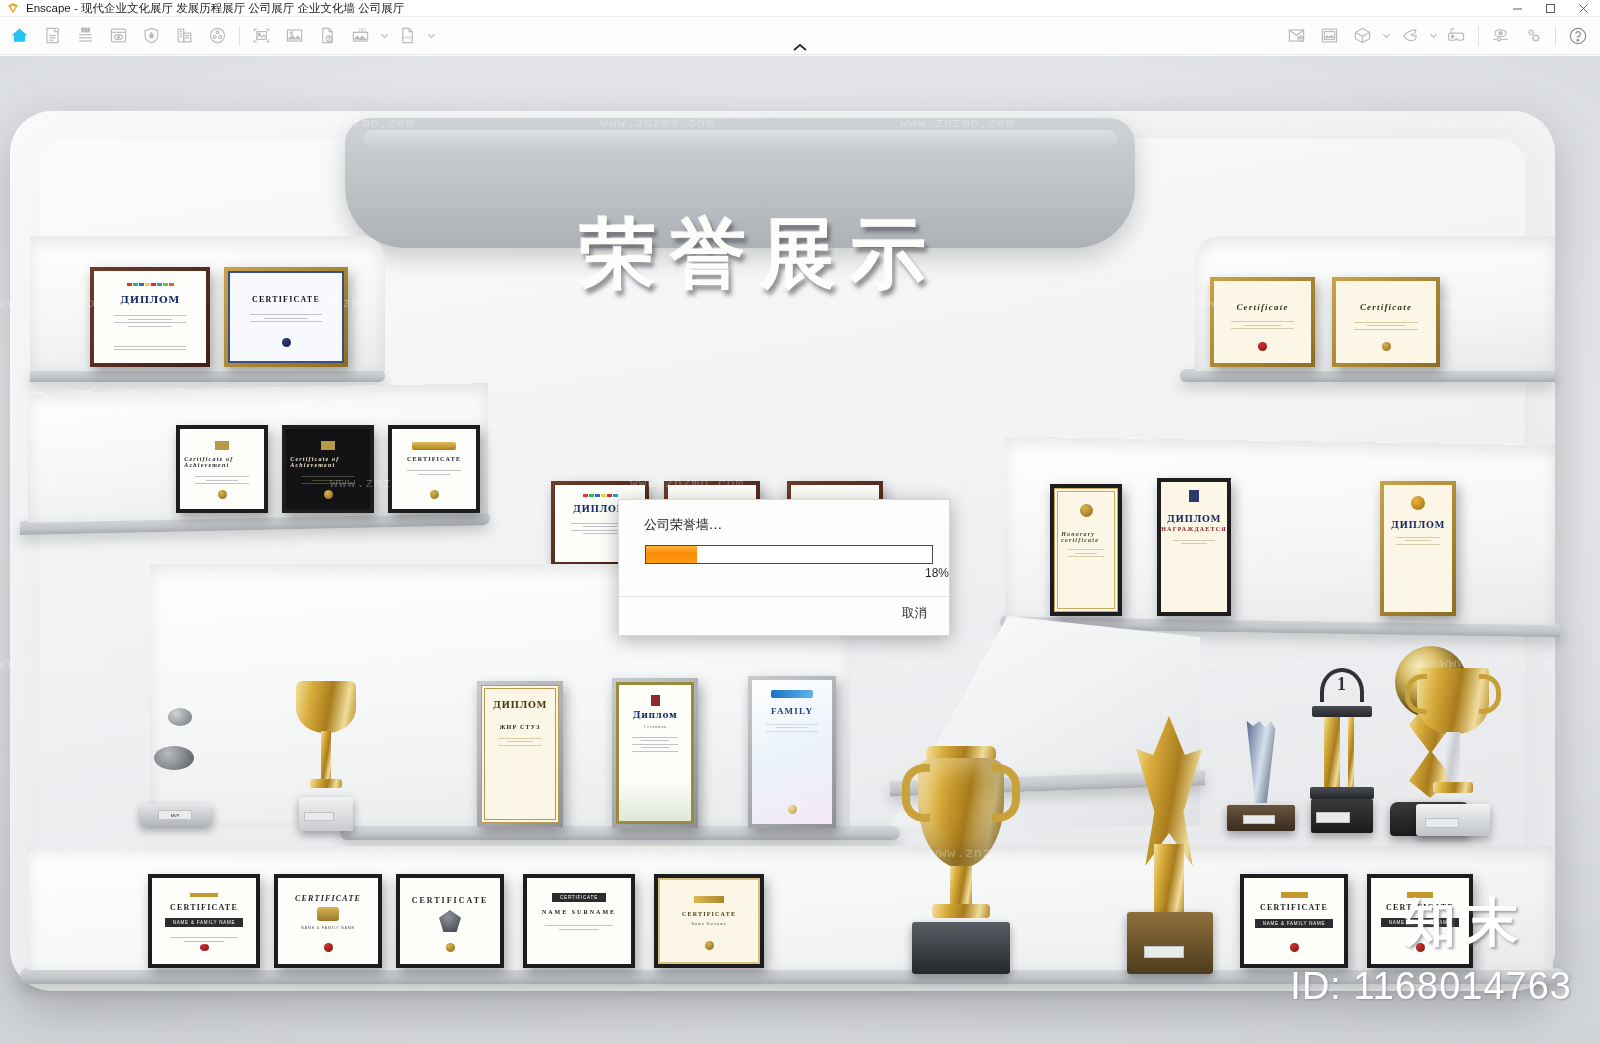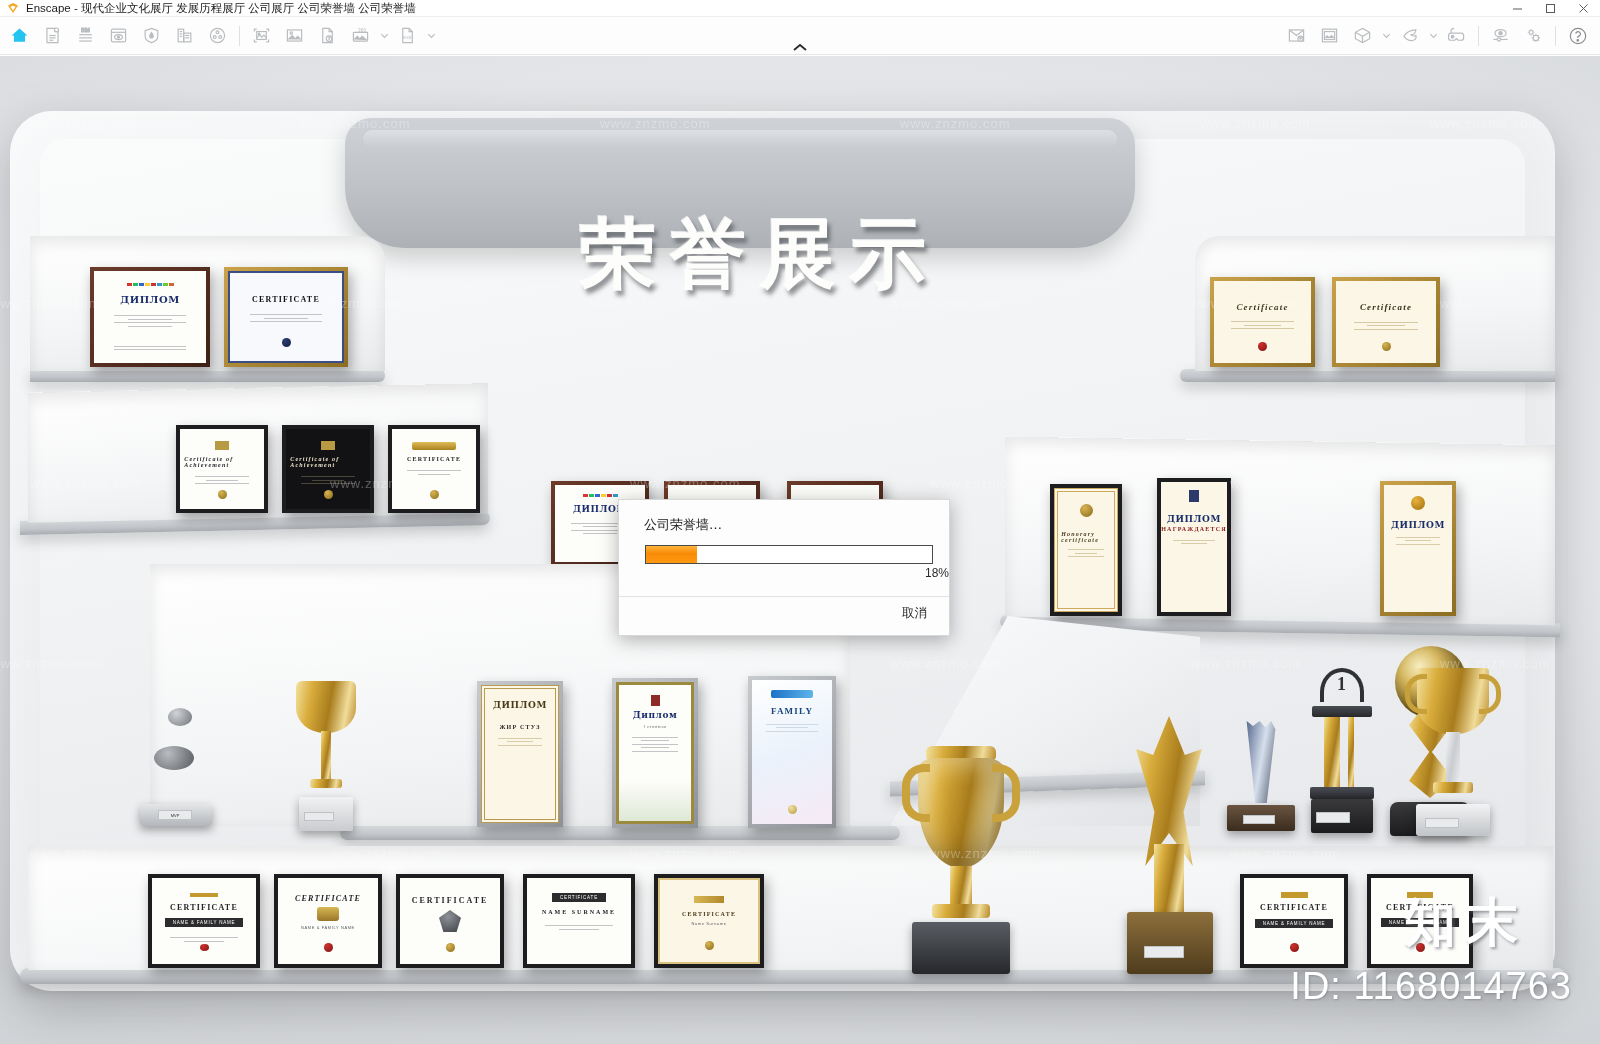--- a/index.html
+++ b/index.html
@@ -162,21 +162,21 @@
     border-radius:0 0 48% 48%;
   }
   .t-stem { position:absolute; left:50%; transform:translateX(-50%); }
 
   .plaque { position:absolute; background:#e9eaec; border:1px solid #bfc2c6; }
 
   
   .wm {
     position:absolute; color:rgba(255,255,255,.30);
     font-size:13px; letter-spacing:1px; pointer-events:none;
-    font-family:Liberation Sans, sans-serif; white-space:nowrap;
+    font-family:Liberation Mono, monospace; white-space:nowrap;
     transform:rotate(-0deg);
   }
   .wm-big {
     position:absolute; right:72px; bottom:86px;
     font-family:"DejaVu Sans","Liberation Sans",sans-serif;
     font-size:52px; font-weight:bold; color:#ffffff;
     letter-spacing:10px;
     text-shadow: 2px 2px 3px rgba(90,94,100,.55);
     pointer-events:none;
   }
@@ -224,21 +224,21 @@
 
 <div id="app">
 
   <div class="titlebar">
     <span class="tb-logo">
       <svg width="12" height="12" viewBox="0 0 24 24">
         <path d="M12 2 L22 7 L12 22 L2 7 Z" fill="#f5a623"></path>
         <path d="M12 7 L17 9.5 L12 17 L7 9.5 Z" fill="#ffffff"></path>
       </svg>
     </span>
-    <span class="tb-title">Enscape - 现代企业文化展厅 发展历程展厅 公司展厅 公司荣誉墙 公司荣誉墙</span>
+    <span class="tb-title">Enscape - 现代企业文化展厅 发展历程展厅 公司展厅 企业文化墙 公司展厅</span>
     <div class="win-ctrls">
       <div class="win-btn">
         <svg width="11" height="11" viewBox="0 0 11 11">
             <line x1="1" y1="6" x2="10" y2="6" stroke="currentColor" stroke-width="1"></line>
           </svg>
       </div>
       <div class="win-btn">
         <svg width="11" height="11" viewBox="0 0 11 11">
             <rect x="1.5" y="1.5" width="8" height="8" fill="none" stroke="currentColor" stroke-width="1"></rect>
           </svg>

